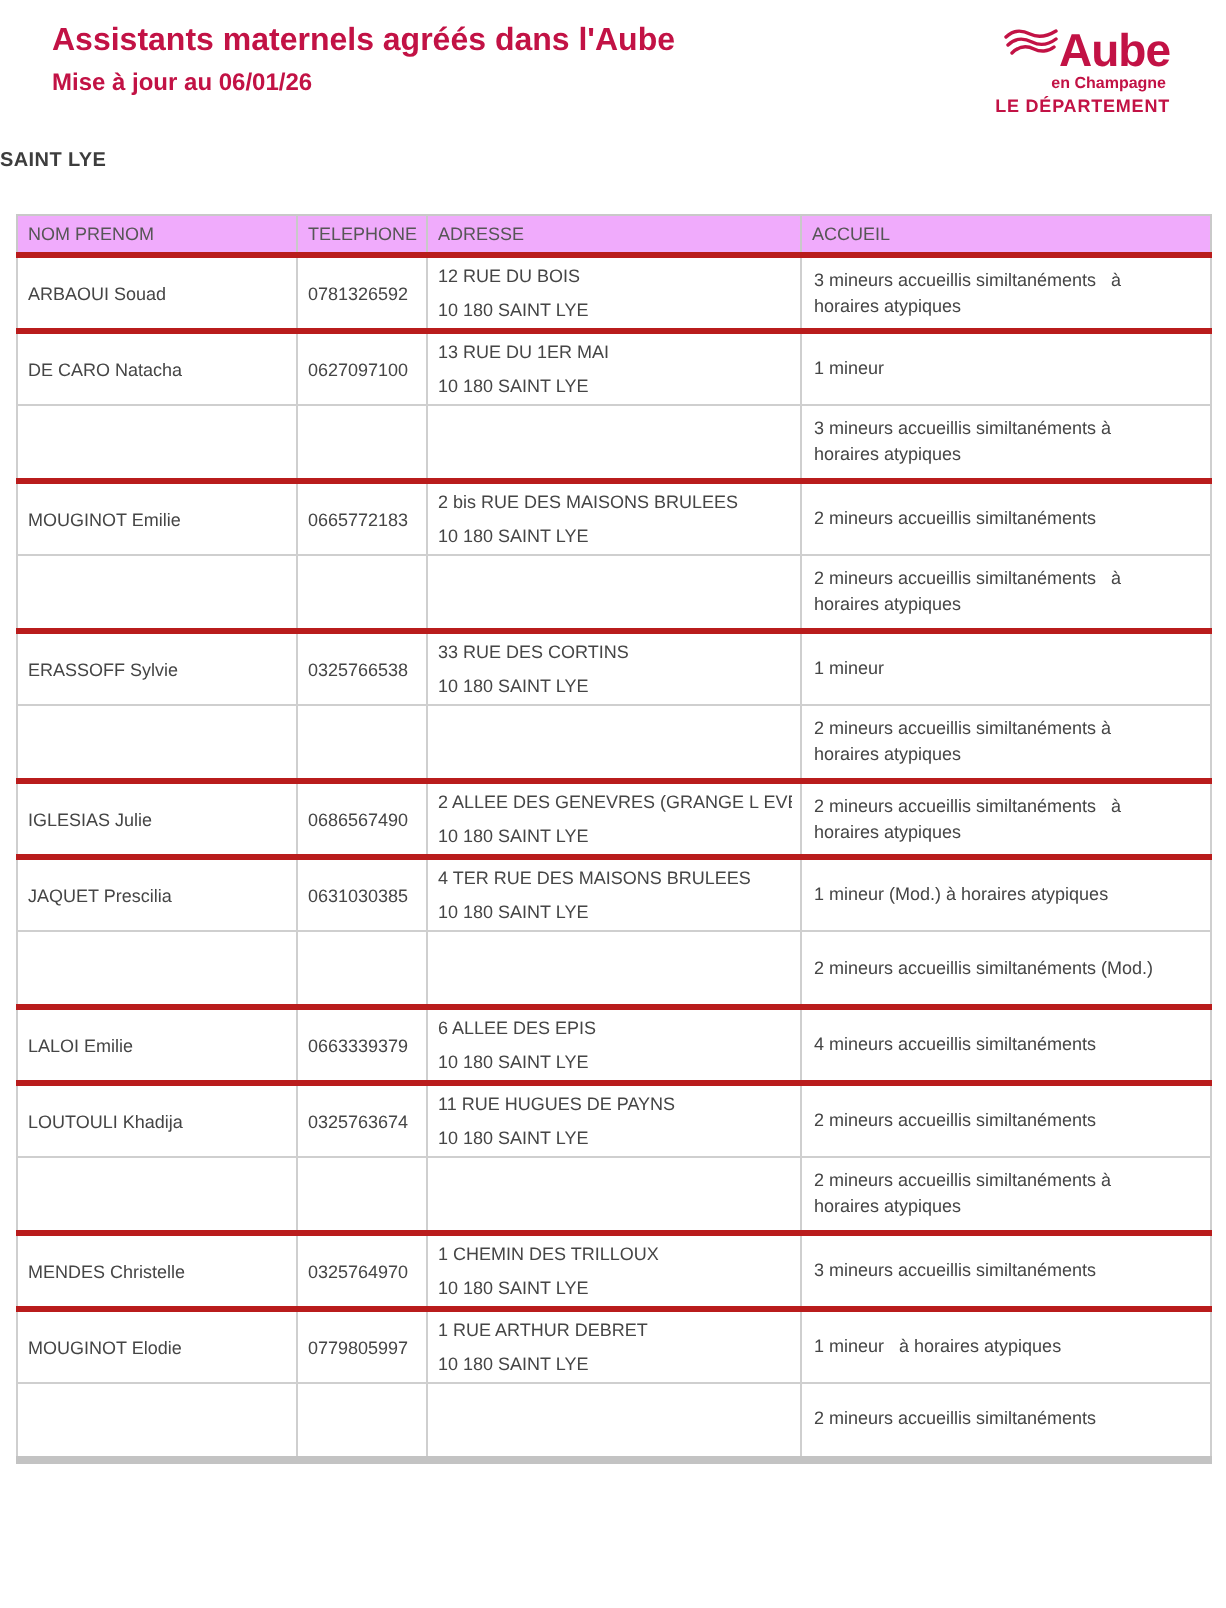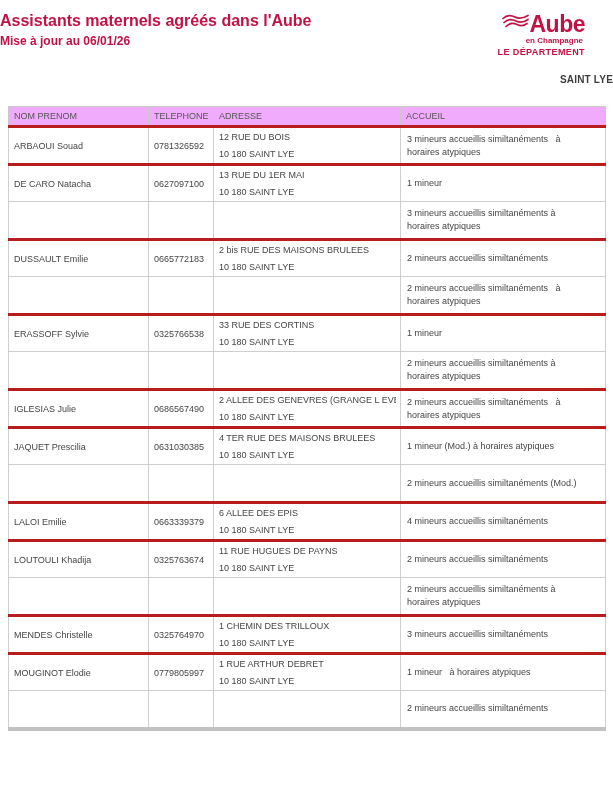--- a/index.html
+++ b/index.html
@@ -5,34 +5,34 @@
   * { box-sizing: border-box; }
   html, body { margin: 0; padding: 0; background: #ffffff; }
   body {
     width: 613px; height: 804px;
     font-family: "Liberation Sans", sans-serif;
     color: #444;
   }
   .page { position: relative; width: 613px; height: 804px; overflow: hidden; }
 
   
-  .doc-header { display: flex; justify-content: space-between; align-items: flex-start; padding: 12px 20px 0 0; }
+  .doc-header { display: flex; justify-content: space-between; align-items: flex-start; padding: 12px 20px 0 26px; }
   .title-block h1 { margin: 0; font-size: 16px; font-weight: bold; color: #c21245; letter-spacing: 0; }
   .title-block h2 { margin: 4px 0 0 0; font-size: 12px; font-weight: bold; color: #c21245; }
 
   
   .logo { color: #c21245; margin-top: 2px; margin-right: 8px; text-align: center; }
   .logo-top { display: flex; align-items: flex-end; justify-content: flex-end; }
   .logo-wave { display: inline-block; margin-right: 1px; margin-bottom: 3px; }
   .logo-name { font-size: 23px; font-weight: bold; line-height: 0.85; letter-spacing: -0.5px; }
   .logo-region { font-size: 8px; font-weight: bold; text-align: right; padding-right: 2px; margin-top: 1px; }
   .logo-dept { font-size: 9px; font-weight: bold; letter-spacing: 0.4px; margin-top: 2px; white-space: nowrap; }
 
   
-  .section-title { text-align: right; margin-top: 17px; font-size: 10px; font-weight: bold; color: #3d3d3d; letter-spacing: 0.2px; }
+  .section-title { text-align: left; margin-top: 17px; font-size: 10px; font-weight: bold; color: #3d3d3d; letter-spacing: 0.2px; }
 
   
   table.listing {
     border-collapse: collapse;
     table-layout: fixed;
     width: 597px;
     margin: 21px 0 0 8px;
     font-size: 9px;
     color: #454545;
     border-bottom: 4px solid #c3c3c3;
@@ -136,21 +136,21 @@
     <td class="col-name"></td>
     <td class="col-phone"></td>
     <td class="col-address">
       <div class="addr-line1"></div>
       <div class="addr-line2"></div>
     </td>
     <td class="col-accueil">3 mineurs accueillis similtanéments à
 horaires atypiques</td>
   </tr>
         <tr class="row-main group-start">
-    <td class="col-name">DUSSAULT Emilie</td>
+    <td class="col-name">MOUGINOT Emilie</td>
     <td class="col-phone">0665772183</td>
     <td class="col-address">
       <div class="addr-line1">2 bis RUE DES MAISONS BRULEES</div>
       <div class="addr-line2">10 180 SAINT LYE</div>
     </td>
     <td class="col-accueil">2 mineurs accueillis similtanéments</td>
   </tr>
         <tr class="row-sub">
     <td class="col-name"></td>
     <td class="col-phone"></td>

